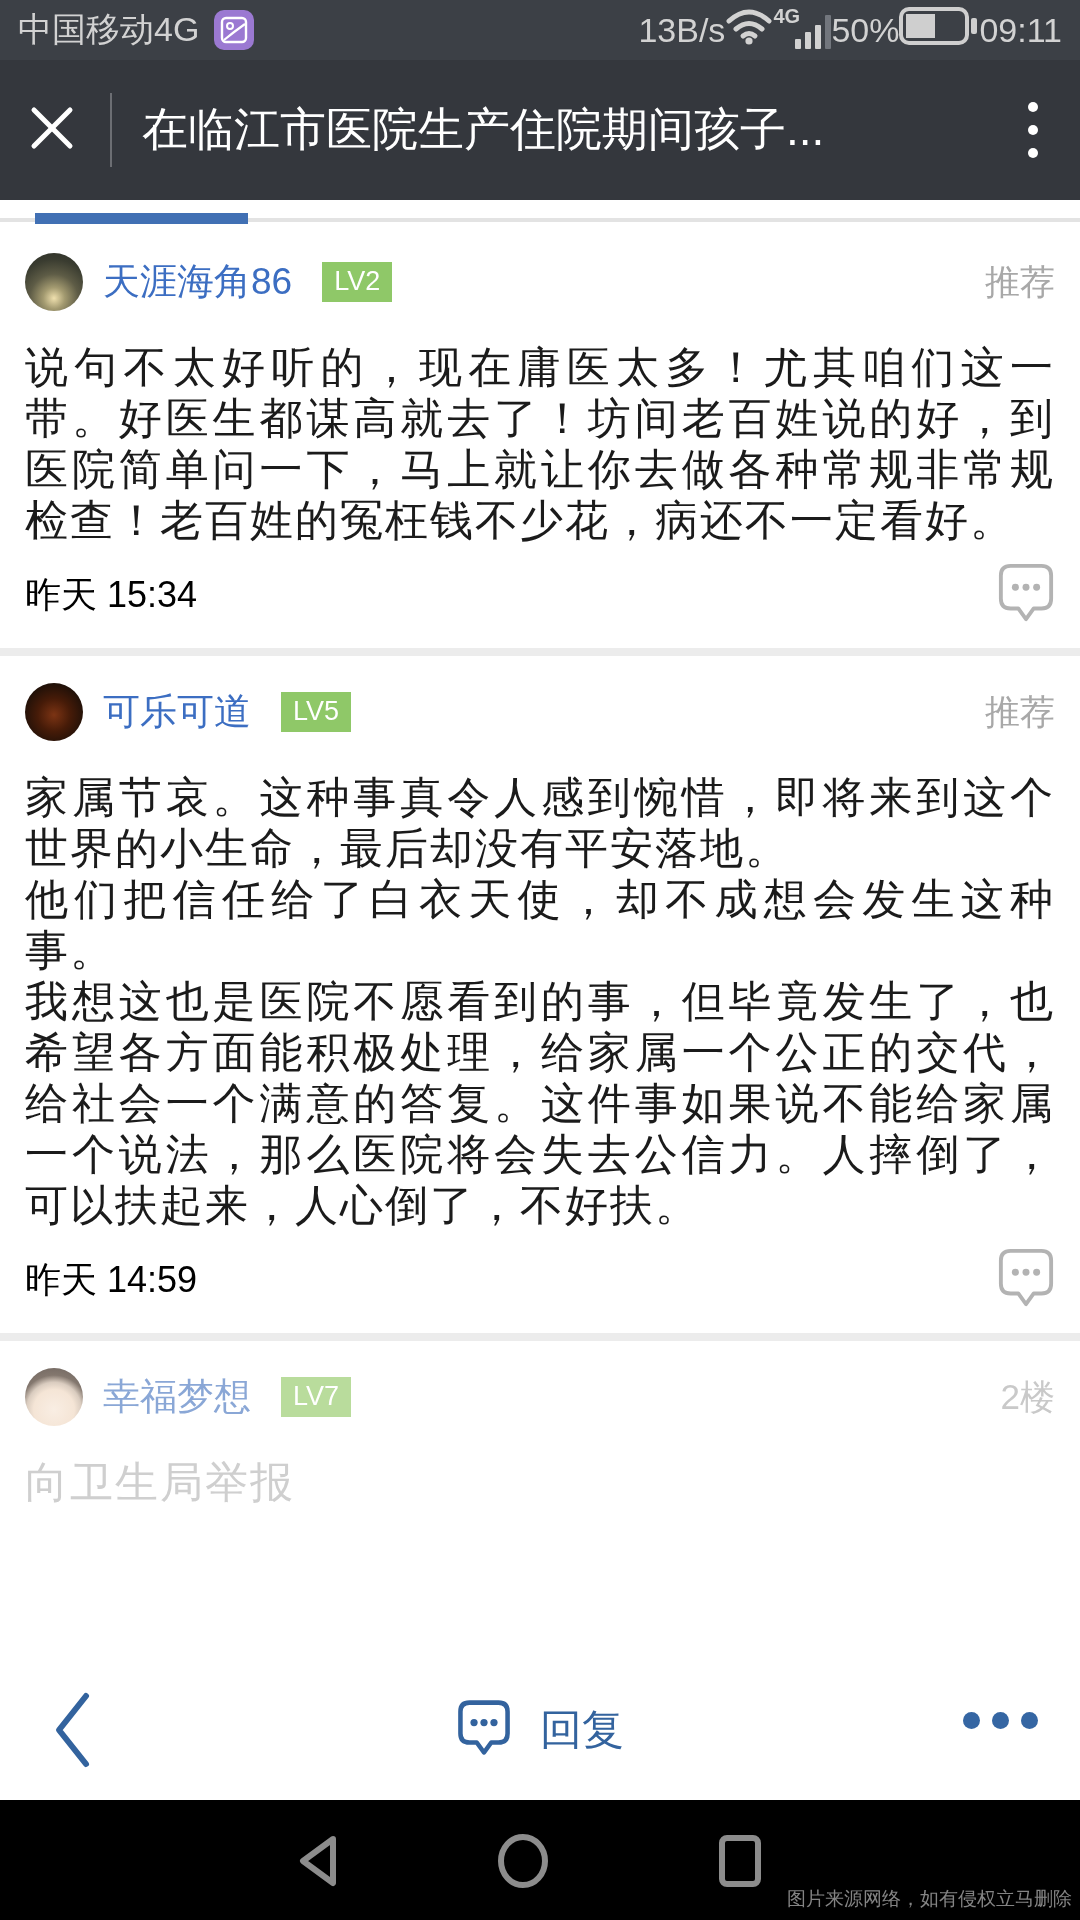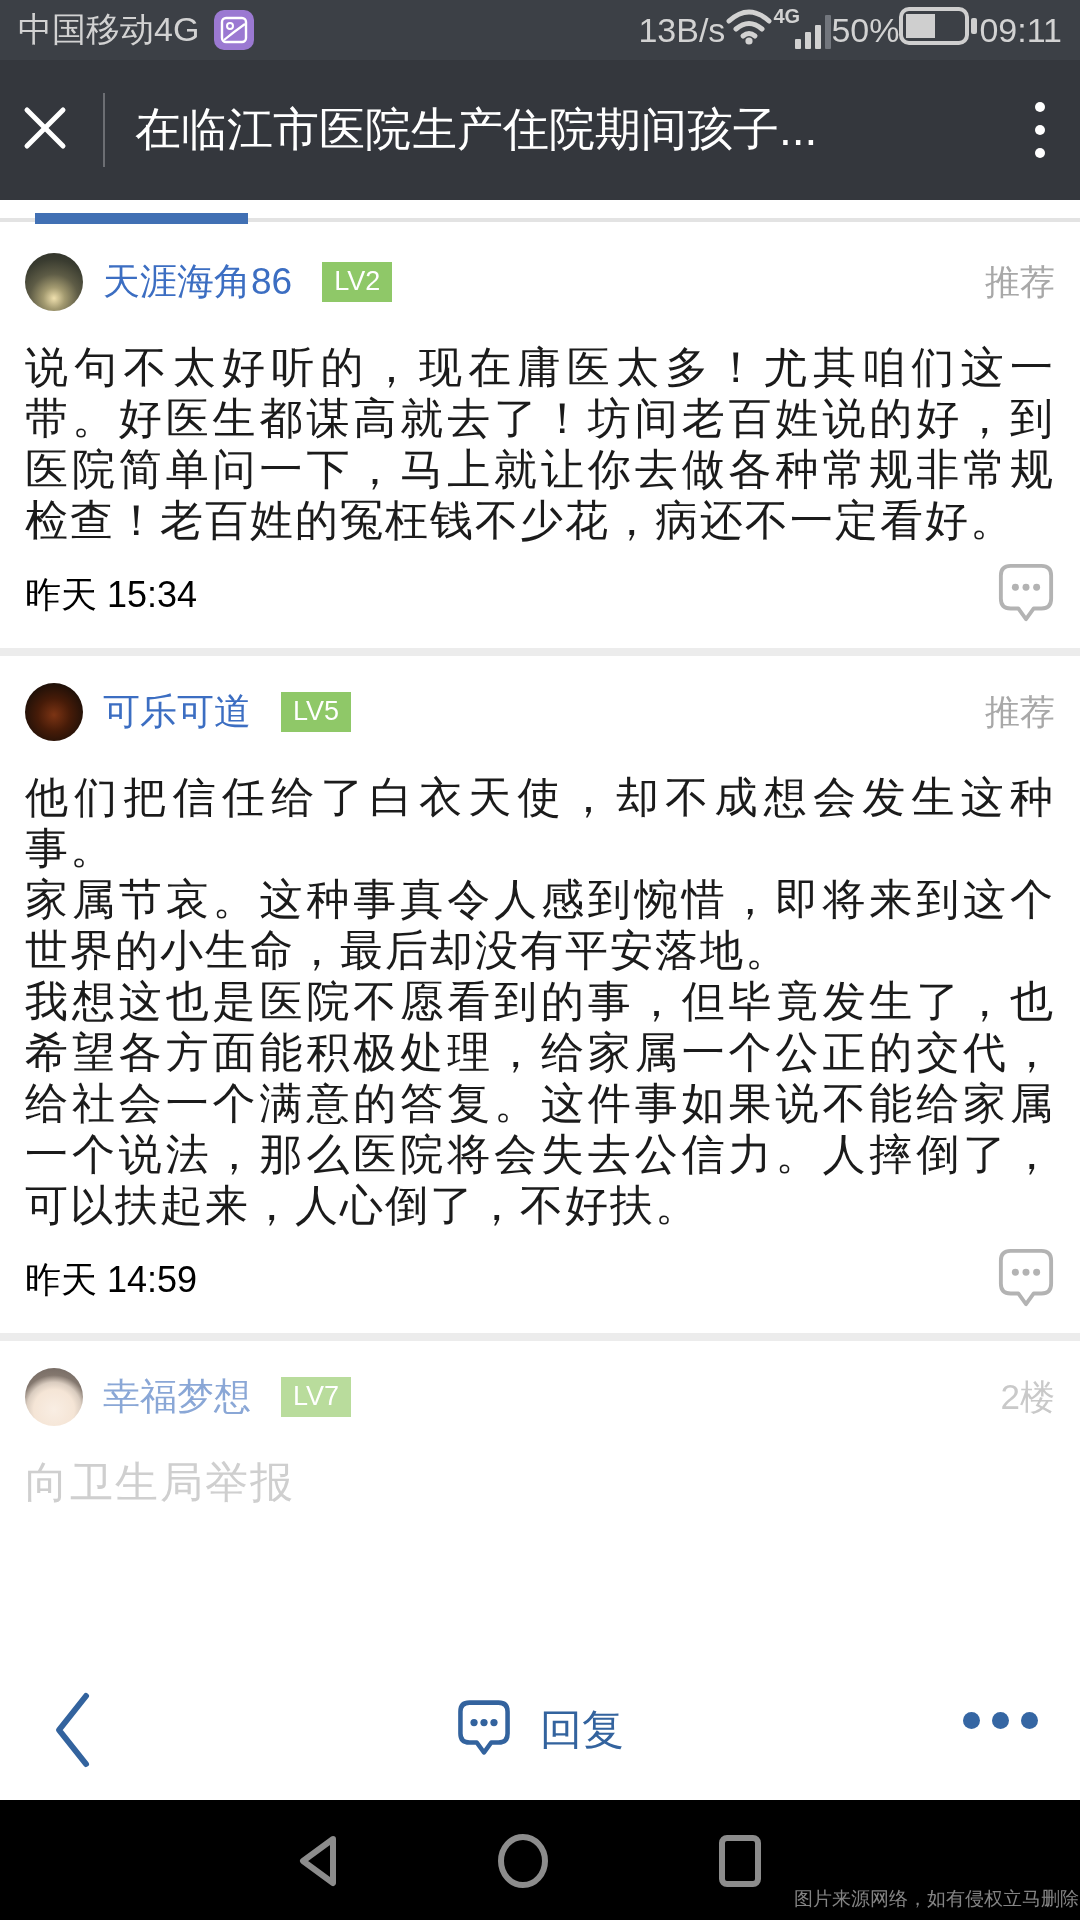--- a/index.html
+++ b/index.html
@@ -14,21 +14,21 @@
   .sb-right { margin-left:auto; display:flex; align-items:center; }
   .shot-icon { width:40px; height:40px; border-radius:10px; background:#9b79d2; display:flex;
     align-items:center; justify-content:center; }
   .sig-wrap { position:relative; width:58px; height:46px; }
   .sig-4g { position:absolute; left:0; top:-2px; font-size:20px; font-weight:bold; color:#d2d2d2; }
   .sig-bars { position:absolute; right:0; bottom:4px; display:flex; align-items:flex-end; gap:4px; }
   .sig-bars i { display:block; width:6px; background:#d2d2d2; border-radius:1px; }
   .sig-bars i.dim { background:#72767d; }
 
   
-  .appbar { height:140px; background:#34373d; display:flex; align-items:center; padding:0 21px; }
+  .appbar { height:140px; background:#34373d; display:flex; align-items:center; padding:0 28px; }
   .appbar .vdiv { width:2px; height:74px; background:rgba(255,255,255,.28); margin:0 30px 0 34px; }
   .app-title { flex:1; color:#fff; font-size:46px; white-space:nowrap; overflow:hidden; }
   .kebab { display:flex; flex-direction:column; gap:13px; padding:10px 14px; margin-left:16px; }
   .kebab i { width:10px; height:10px; border-radius:50%; background:#fff; }
 
   
   .tabline { position:relative; height:26px; }
   .tabline .hair { position:absolute; top:18px; left:0; right:0; height:4px; background:#e3e3e3; }
   .tabline .blue { position:absolute; top:13px; left:35px; width:213px; height:11px; background:#4170b4; }
 
@@ -66,21 +66,21 @@
   .reply-btn { position:absolute; left:50%; transform:translateX(-50%); display:flex;
     align-items:center; gap:28px; }
   .reply-label { font-size:42px; color:#33639e; }
   .more-btn { position:absolute; right:42px; top:52px; display:flex; gap:12px; }
   .more-btn i { width:17px; height:17px; border-radius:50%; background:#3566a3; }
 
   
   .navbar { position:absolute; left:0; right:0; top:1800px; height:120px; background:#000; z-index:10; }
   .nav-ico { position:absolute; top:33px; }
   .nav-back { left:291px; } .nav-home { left:495px; } .nav-recents { left:712px; }
-  .watermark { position:absolute; right:1px; bottom:8px; z-index:11; font-size:19px; color:#848484; }
+  .watermark { position:absolute; right:8px; bottom:8px; z-index:11; font-size:19px; color:#848484; }
 </style>
 </head>
 <body>
 
 <div class="phone">
 
   <div class="statusbar">
     <div class="sb-left">
       <span>中国移动4G</span>
       <span class="shot-icon">
@@ -168,22 +168,22 @@
   <div class="divider"></div>
 
   <div class="comment">
     <div class="c-header">
       <div class="avatar av2"></div>
       <span class="uname">可乐可道</span>
       <span class="badge">LV5</span>
       <span class="corner-tag">推荐</span>
     </div>
     <div class="c-body">
+      <p>家属节哀。这种事真令人感到惋惜，即将来到这个世界的小生命，最后却没有平安落地。</p>
       <p>他们把信任给了白衣天使，却不成想会发生这种事。</p>
-      <p>家属节哀。这种事真令人感到惋惜，即将来到这个世界的小生命，最后却没有平安落地。</p>
       <p>我想这也是医院不愿看到的事，但毕竟发生了，也希望各方面能积极处理，给家属一个公正的交代，给社会一个满意的答复。这件事如果说不能给家属一个说法，那么医院将会失去公信力。人摔倒了，可以扶起来，人心倒了，不好扶。</p>
     </div>
     <div class="c-footer">
       <span class="c-time">昨天 14:59</span>
       <span class="bubble-btn">
         <svg width="58" height="62" viewBox="0 0 60 64">
           <path d="M14 4 H46 Q56 4 56 14 V38 Q56 48 46 48 H38 L30 59 L22 48 H14 Q4 48 4 38 V14 Q4 4 14 4 Z" fill="none" stroke="#b3b3b3" stroke-width="4" stroke-linejoin="round"></path>
           <circle cx="19" cy="26" r="3.6" fill="#b3b3b3"></circle>
           <circle cx="30" cy="26" r="3.6" fill="#b3b3b3"></circle>
           <circle cx="41" cy="26" r="3.6" fill="#b3b3b3"></circle>

